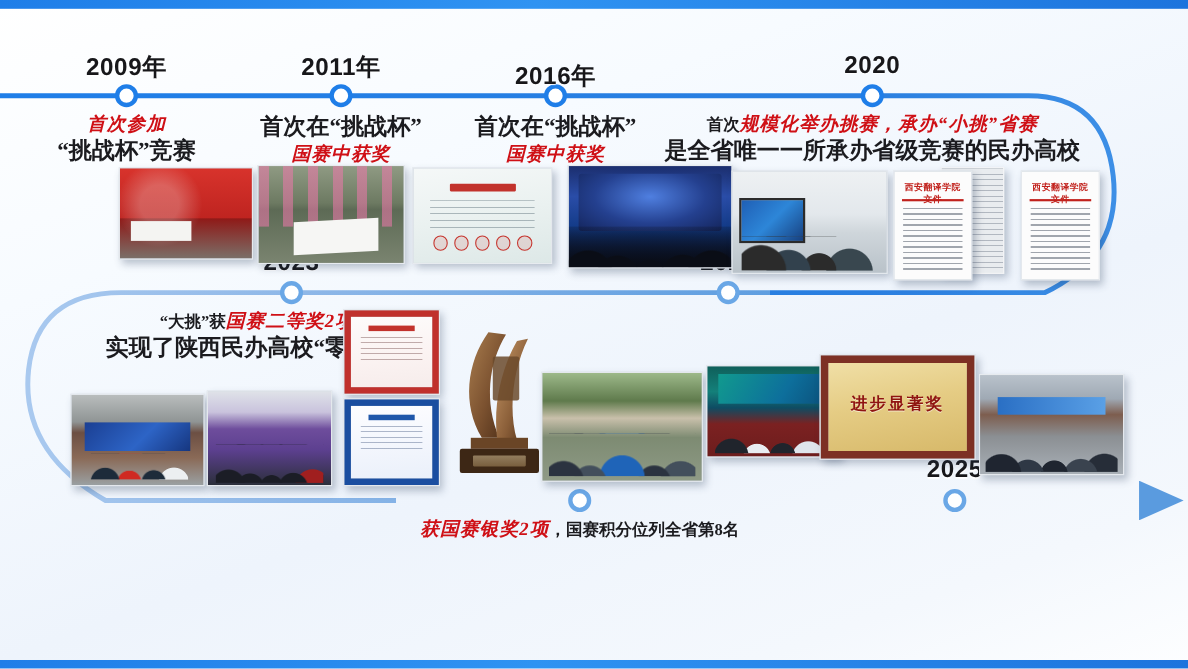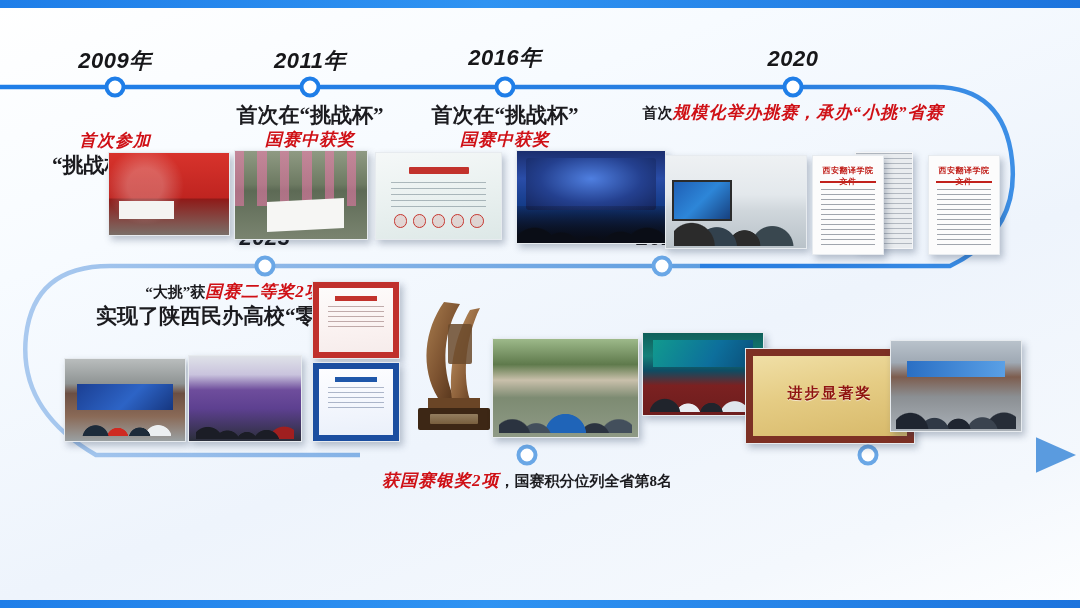--- a/index.html
+++ b/index.html
@@ -36,21 +36,20 @@
   .year {
     position: absolute;
     font-family: "Liberation Sans", sans-serif;
     font-weight: bold;
     font-size: 22px;
     color: #17171a;
     letter-spacing: .5px;
     white-space: nowrap;
     transform: translateX(-50%);
     text-shadow: 0 1px 1px rgba(255,255,255,.9);
-    font-style: italic;
   }
 
   
   .caption {
     position: absolute;
     transform: translateX(-50%);
     text-align: center;
     white-space: nowrap;
     line-height: 1.28;
   }
@@ -332,44 +331,45 @@
       <circle cx="793" cy="87" r="8.5" fill="#ffffff" stroke="#1f7ee8" stroke-width="4"></circle>
       <circle cx="265" cy="266" r="8.5" fill="#ffffff" stroke="#6aa7e6" stroke-width="4"></circle>
       <circle cx="662" cy="266" r="8.5" fill="#ffffff" stroke="#6aa7e6" stroke-width="4"></circle>
       <circle cx="527" cy="455" r="8.5" fill="#ffffff" stroke="#6aa7e6" stroke-width="4"></circle>
       <circle cx="868" cy="455" r="8.5" fill="#ffffff" stroke="#6aa7e6" stroke-width="4"></circle>
     </g>
   </svg>
 
   <div class="year" style="left:115px; top:46px;">2009年</div>
   <div class="year" style="left:310px; top:46px;">2011年</div>
-  <div class="year" style="left:505px; top:43px;">2016年</div>
+  <div class="year" style="left:505px; top:54px;">2016年</div>
   <div class="year" style="left:793px; top:46px;">2020</div>
   <div class="year" style="left:265px; top:225px;">2023</div>
   <div class="year" style="left:662px; top:225px;">2022</div>
   <div class="year" style="left:527px; top:414px;">2024</div>
   <div class="year" style="left:868px; top:414px;">2025</div>
 
-  <div class="caption" style="left:115px; top:102px;margin-top:28px;">
+  <div class="caption" style="left:115px; top:102px;">
     <span class="ln cn-red">首次参加</span>
     <span class="ln cn-black">“挑战杯”竞赛</span>
   </div>
 
   <div class="caption" style="left:310px; top:102px;">
     <span class="ln cn-black">首次在“挑战杯”</span>
     <span class="ln cn-red">国赛中获奖</span>
   </div>
 
   <div class="caption" style="left:505px; top:102px;">
     <span class="ln cn-black">首次在“挑战杯”</span>
     <span class="ln cn-red">国赛中获奖</span>
   </div>
 
   <div class="caption" style="left:793px; top:102px;">
     <span class="ln mix"><span class="b">首次</span><span class="r">规模化举办挑赛，承办“小挑”省赛</span></span>
+    <span class="ln cn-black">是全省唯一一所承办省级竞赛的民办高校</span>
   </div>
 
   <div class="caption" style="left:243px; top:281px;">
     <span class="ln mix"><span class="b">“大挑”获</span><span class="r">国赛二等奖2项，</span></span>
     <span class="ln cn-black">实现了陕西民办高校“零”的突破</span>
   </div>
 
 
   <div class="caption" style="left:527px; top:470px;">
     <span class="ln mix"><span class="r">获国赛银奖2项</span><span class="b">，国赛积分位列全省第8名</span></span>
@@ -468,21 +468,21 @@
   </div>
 
   <div class="photo pic-campus" style="left:492px; top:338px; width:145px; height:98px;">
     <div class="inner"></div>
   </div>
 
   <div class="photo pic-stage" style="left:642px; top:332px; width:120px; height:82px;">
     <div class="inner"></div>
   </div>
 
-  <div class="photo pic-plaque" style="left:745px; top:348px; width:140px; height:94px;padding-left:28px;">
+  <div class="photo pic-plaque" style="left:745px; top:322px; width:140px; height:94px;">
     <div class="inner">
       <div class="plaque-text">进步显著奖</div>
     </div>
   </div>
 
   <div class="photo pic-street" style="left:890px; top:340px; width:130px; height:90px;">
     <div class="inner"></div>
   </div>
 
 </div>

